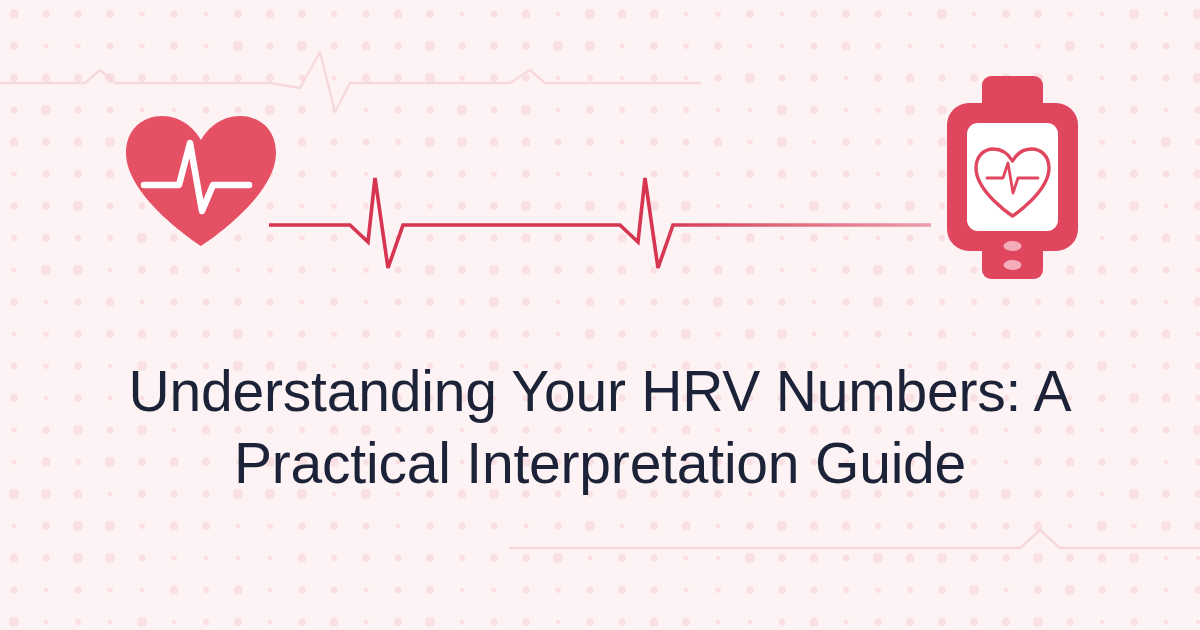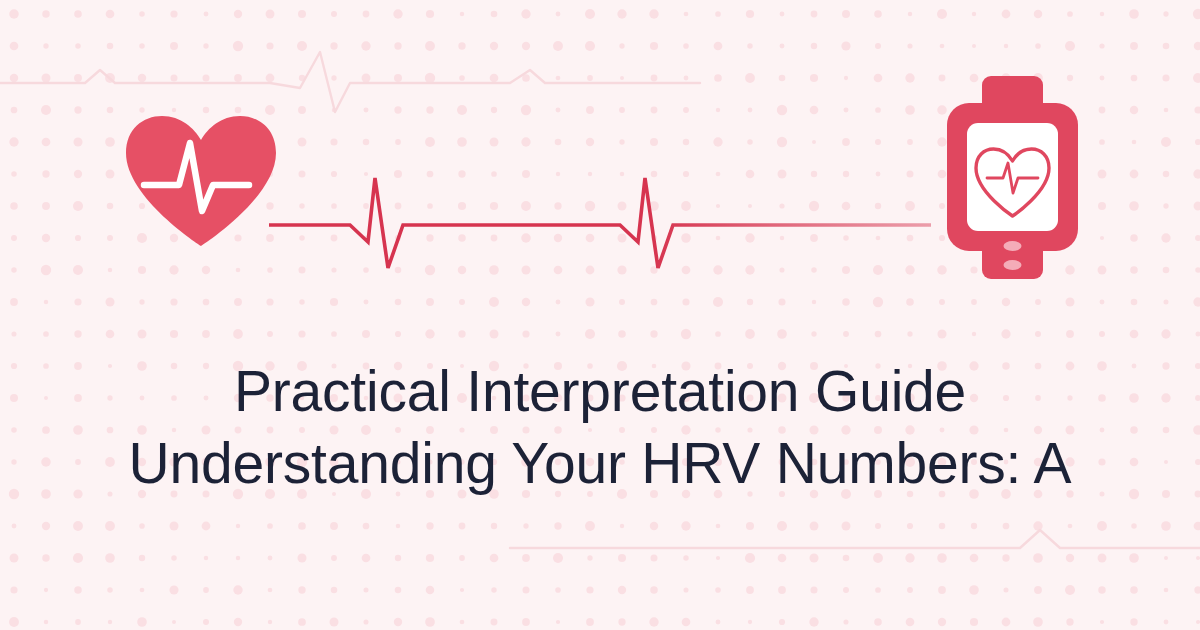--- a/index.html
+++ b/index.html
@@ -929,17 +929,17 @@
     <rect x="37" y="160" width="61" height="49" rx="9" fill="#e0475f"></rect>
     <rect x="2" y="33" width="131" height="148" rx="22" fill="#e0475f"></rect>
     <rect x="22" y="53" width="91" height="108" rx="11" fill="#ffffff"></rect>
     <path d="M67.5 146 C67.5 146 31 122 31 98 C31 86 39 79 48.5 79 C58 79 64 85 67.5 91 C71 85 77 79 86.5 79 C96 79 104 86 104 98 C104 122 67.5 146 67.5 146 Z" fill="none" stroke="#e0475f" stroke-width="3.4" stroke-linejoin="round"></path>
     <polyline points="42,108 58,108 63,93 68,123 73,108 93,108" fill="none" stroke="#e0475f" stroke-width="2.8" stroke-linecap="round" stroke-linejoin="round"></polyline>
     <ellipse cx="67.5" cy="176" rx="9" ry="5" fill="#f4acb8"></ellipse>
     <ellipse cx="67.5" cy="195" rx="9" ry="5" fill="#f4acb8"></ellipse>
   </svg>
 
   <div id="title-block">
+    <span class="title-line">Understanding Your HRV Numbers: A</span>
     <span class="title-line">Practical Interpretation Guide</span>
-    <span class="title-line">Understanding Your HRV Numbers: A</span>
   </div>
 
 </div>
 
 </body></html>

